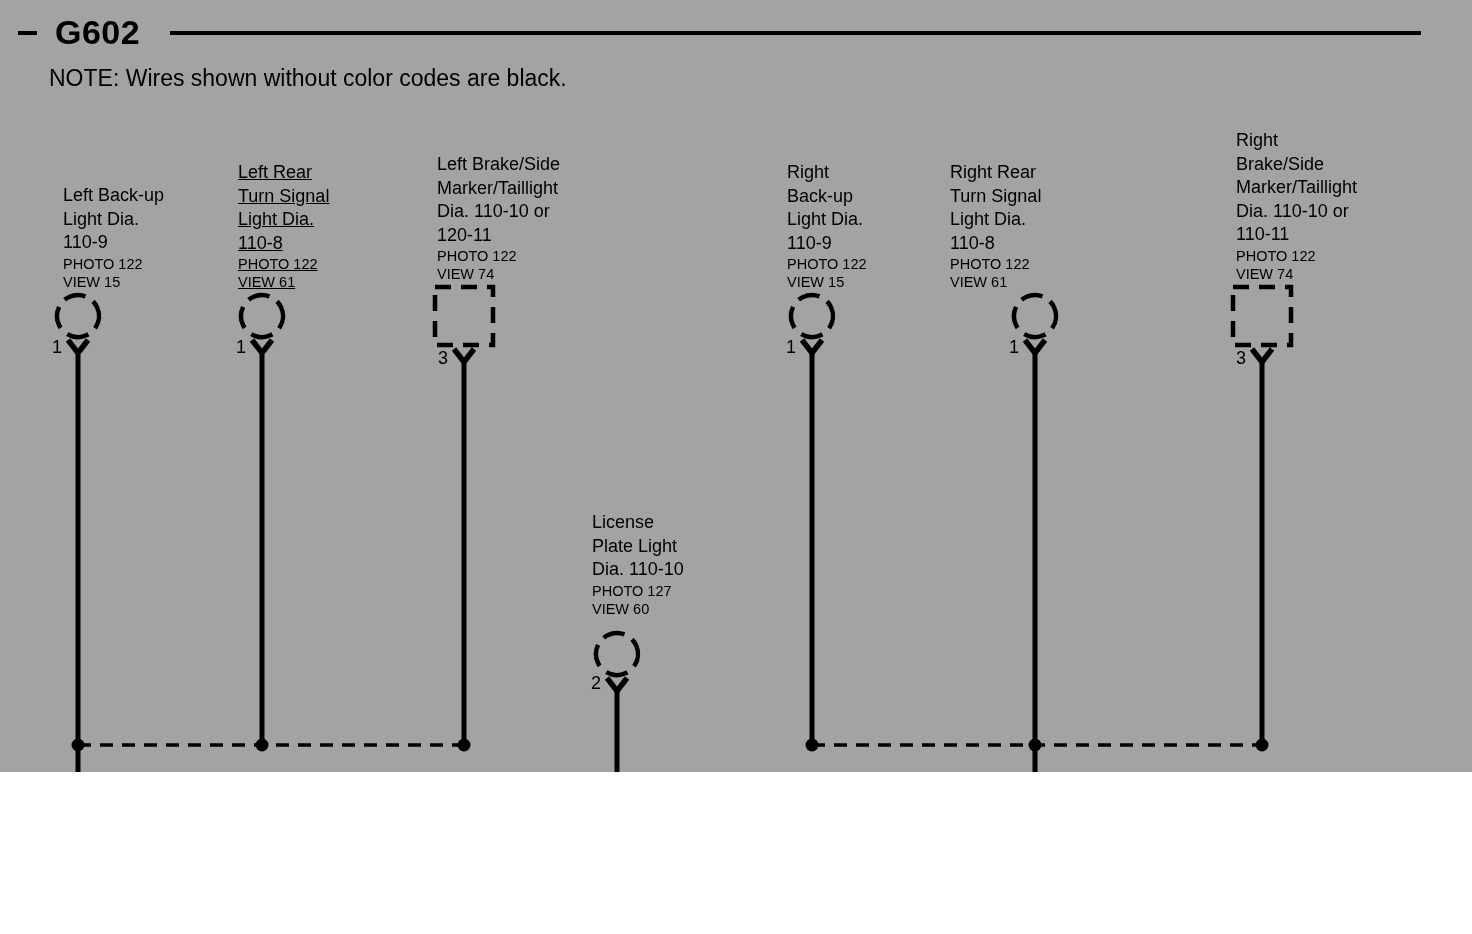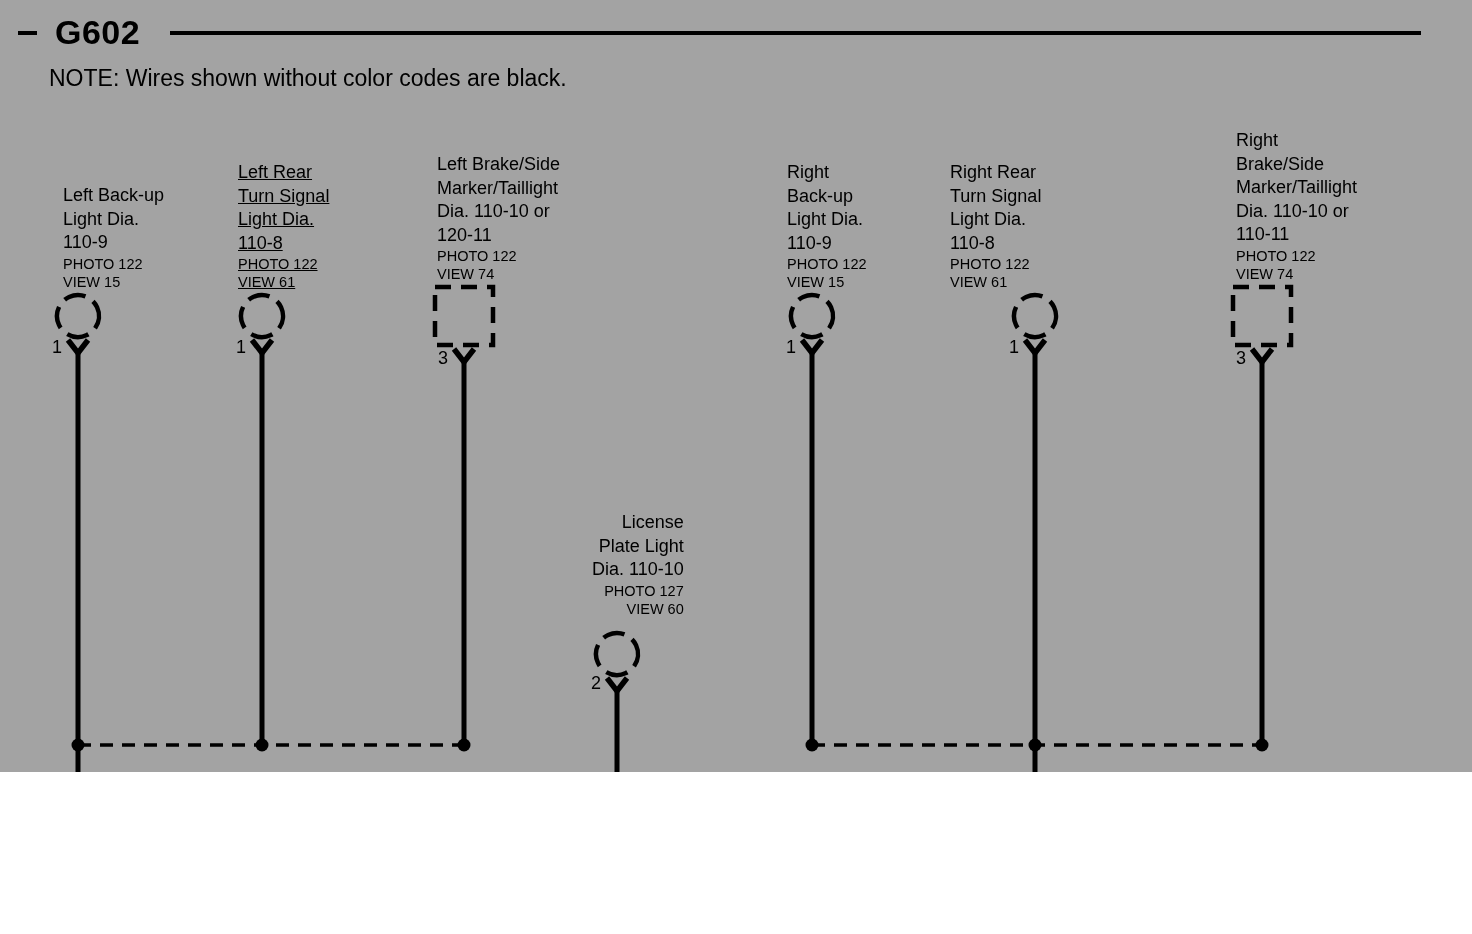--- a/index.html
+++ b/index.html
@@ -131,21 +131,21 @@
 
   <div class="abs" style="left:437px; top:153px;">
     <div class="comp-title">Left Brake/Side
 Marker/Taillight
 Dia.  110-10 or
 120-11</div>
     <div class="comp-meta">PHOTO 122</div>
     <div class="comp-meta">VIEW 74</div>
   </div>
 
-  <div class="abs" style="left:592px; top:511px;text-align:right;">
+  <div class="abs" style="left:592px; top:511px;">
     <div class="comp-title">License
 Plate Light
 Dia. 110-10</div>
     <div class="comp-meta">PHOTO 127</div>
     <div class="comp-meta">VIEW 60</div>
   </div>
 
   <div class="abs" style="left:787px; top:161px;">
     <div class="comp-title">Right
 Back-up

